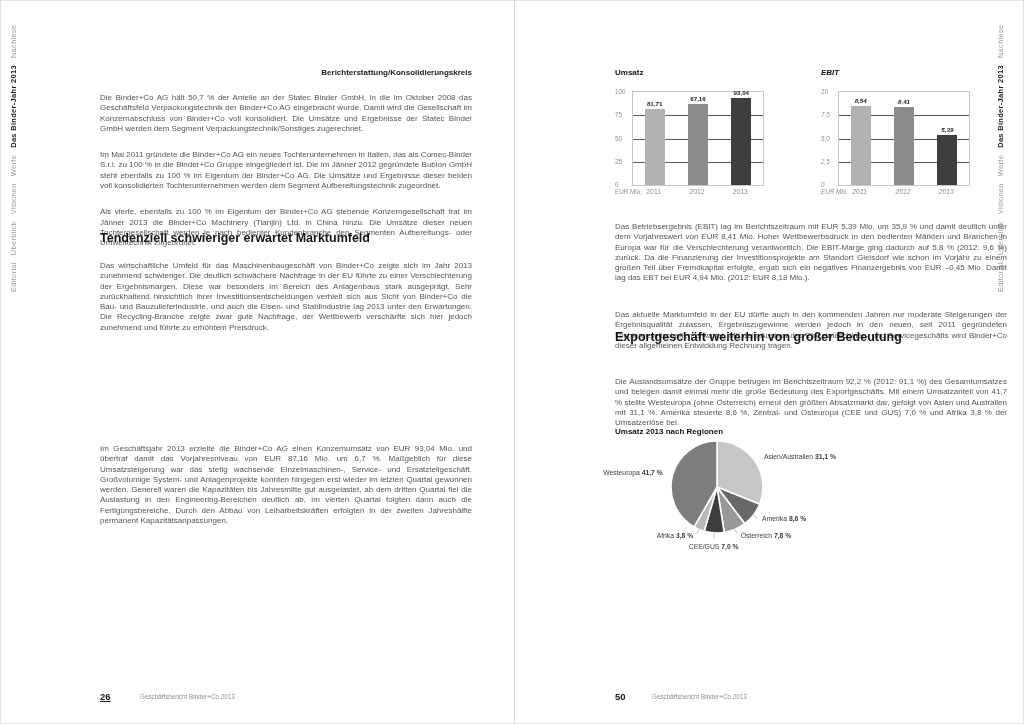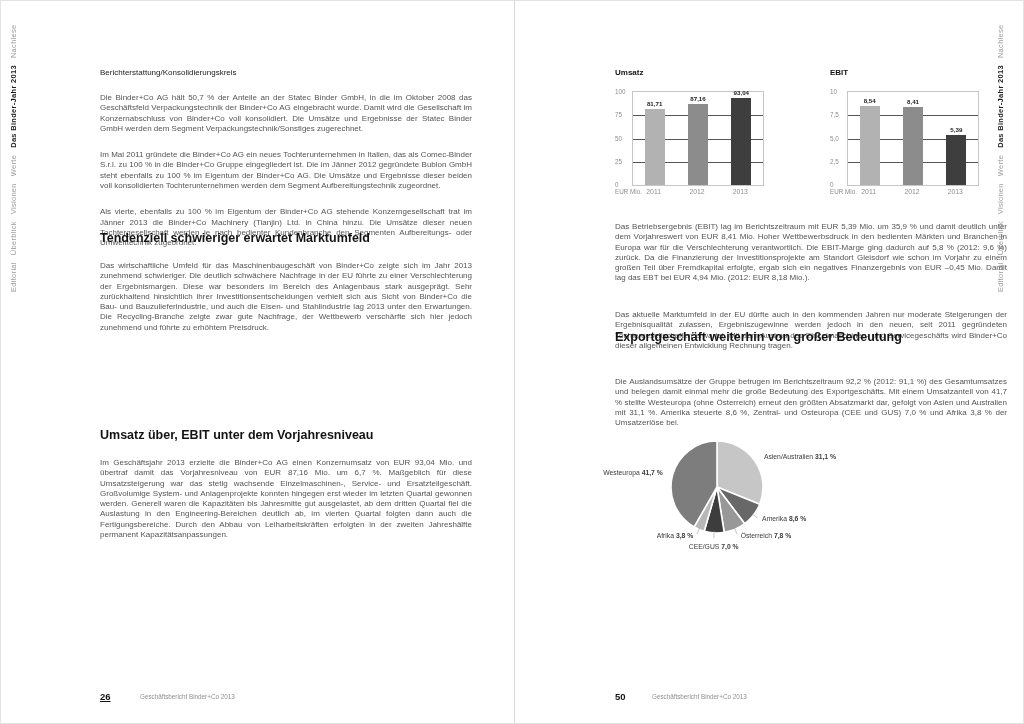--- a/index.html
+++ b/index.html
@@ -18,21 +18,21 @@
   .vnav-item{margin-right:7px;}
   .vnav-item.em{color:#1d1d1d;font-weight:bold;}
 
   
   .col{position:absolute;top:0;height:724px;}
   .col-left{left:100px;width:372px;}
   .col-right{left:615px;width:392px;}
   .block{position:absolute;left:0;width:100%;}
 
   p.body{font-size:8px;line-height:10.3px;text-align:justify;color:#555;margin:16px 0 8px 0;}
-  .kicker{font-size:8px;font-weight:normal;color:#1a1a1a;margin:0 0 2px 0;}
+  .kicker{font-size:8px;font-weight:bold;color:#1a1a1a;margin:0 0 2px 0;text-align:right;}
   h2.sec{font-size:12.5px;font-weight:bold;color:#141414;margin:0 0 12px 0;}
   h1.big{font-size:33px;font-weight:400;color:#2e2e2e;margin:0;letter-spacing:-.5px;}
   .chart-heading{font-size:8px;font-weight:bold;color:#121212;margin:0;}
 
   
   .barchart{position:absolute;width:170px;}
   .chart-body{position:relative;margin-top:14px;height:118px;}
   .yticks{position:absolute;left:0;top:0;width:15px;height:93px;}
   .ytick{position:absolute;left:0;font-size:6.3px;color:#8d8d8d;}
   .frame{position:absolute;left:17px;top:0;width:130px;height:93px;border:1px solid #c6c6c6;background:#fff;}
@@ -67,21 +67,20 @@
       <div class="kicker">Berichterstattung/Konsolidierungskreis</div>
       <p class="body">Die Binder+Co AG hält 50,7 % der Anteile an der Statec Binder GmbH, in die im Oktober 2008 das Geschäftsfeld Verpackungstechnik der Binder+Co AG eingebracht wurde. Damit wird die Gesellschaft im Konzernabschluss von Binder+Co voll konsolidiert. Die Umsätze und Ergebnisse der Statec Binder GmbH werden dem Segment Verpackungstechnik/Sonstiges zugerechnet.</p>
       <p class="body">Im Mai 2011 gründete die Binder+Co AG ein neues Tochterunternehmen in Italien, das als Comec-Binder S.r.l. zu 100 % in die Binder+Co Gruppe eingegliedert ist. Die im Jänner 2012 gegründete Bublon GmbH steht ebenfalls zu 100 % im Eigentum der Binder+Co AG. Die Umsätze und Ergebnisse dieser beiden voll konsolidierten Tochterunternehmen werden dem Segment Aufbereitungstechnik zugeordnet.</p>
       <p class="body">Als vierte, ebenfalls zu 100 % im Eigentum der Binder+Co AG stehende Konzerngesellschaft trat im Jänner 2013 die Binder+Co Machinery (Tianjin) Ltd. in China hinzu. Die Umsätze dieser neuen Tochtergesellschaft werden je nach bedienter Kundenbranche den Segmenten Aufbereitungs- oder Umwelttechnik zugeordnet.</p>
     </div>
     <div class="block" style="top:231px;">
       <h2 class="sec">Tendenziell schwieriger erwartet Marktumfeld</h2>
       <p class="body">Das wirtschaftliche Umfeld für das Maschinenbaugeschäft von Binder+Co zeigte sich im Jahr 2013 zunehmend schwieriger. Die deutlich schwächere Nachfrage in der EU führte zu einer Verschlechterung der Ergebnismargen. Diese war besonders im Bereich des Anlagenbaus stark ausgeprägt. Sehr zurückhaltend hinsichtlich ihrer Investitionsentscheidungen verhielt sich aus Sicht von Binder+Co die Bau- und Bauzulieferindustrie, und auch die Eisen- und Stahlindustrie lag 2013 unter den Erwartungen. Die Recycling-Branche zeigte zwar gute Nachfrage, der Wettbewerb verschärfte sich hier jedoch zunehmend und führte zu erhöhtem Preisdruck.</p>
     </div>
     <div class="block" style="top:428px;">
-      <h2 class="sec" style="margin-bottom:14px;">Umsatz über, EBIT unter dem Vorjahresniveau</h2>
       <p class="body">Im Geschäftsjahr 2013 erzielte die Binder+Co AG einen Konzernumsatz von EUR 93,04 Mio. und übertraf damit das Vorjahresniveau von EUR 87,16 Mio. um 6,7 %. Maßgeblich für diese Umsatzsteigerung war das stetig wachsende Einzelmaschinen-, Service- und Ersatzteilgeschäft. Großvolumige System- und Anlagenprojekte konnten hingegen erst wieder im letzten Quartal gewonnen werden. Generell waren die Kapazitäten bis Jahresmitte gut ausgelastet, ab dem dritten Quartal fiel die Auslastung in den Engineering-Bereichen deutlich ab, im vierten Quartal folgten dann auch die Fertigungsbereiche. Durch den Abbau von Leiharbeitskräften erfolgten in der zweiten Jahreshälfte permanent Kapazitätsanpassungen.</p>
     </div>
   </div>
 
   <div class="col col-right">
 
     <div class="barchart" style="left:0;top:68px;">
       <div class="chart-heading">Umsatz</div>
       <div class="chart-body">
         <div class="yticks">
@@ -104,21 +103,21 @@
           </div>
         <div class="xticks">
             <div class="xtick" style="left: calc(16.6667% - 20px);">2011</div>
             <div class="xtick" style="left: calc(50% - 20px);">2012</div>
             <div class="xtick" style="left: calc(83.3333% - 20px);">2013</div>
           </div>
         <div class="unit-label">EUR Mio.</div>
       </div>
     </div>
 
-    <div class="barchart" style="left:215px;top:68px;">
+    <div class="barchart" style="left:206px;top:68px;font-style:italic;">
       <div class="chart-heading">EBIT</div>
       <div class="chart-body">
         <div class="yticks">
             <div class="ytick" style="top: calc(0% - 3px);">10</div>
             <div class="ytick" style="top: calc(25% - 3px);">7,5</div>
             <div class="ytick" style="top: calc(50% - 3px);">5,0</div>
             <div class="ytick" style="top: calc(75% - 3px);">2,5</div>
             <div class="ytick" style="top: calc(100% - 3px);">0</div>
           </div>
         <div class="frame">
@@ -146,20 +145,23 @@
     </div>
     <div class="block" style="top:294px;">
       <p class="body">Das aktuelle Marktumfeld in der EU dürfte auch in den kommenden Jahren nur moderate Steigerungen der Ergebnisqualität zulassen, Ergebniszugewinne werden jedoch in den neuen, seit 2011 gegründeten Tochtergesellschaften erwartet. Mit dem Ausbau des Einzelmaschinen- und Servicegeschäfts wird Binder+Co dieser allgemeinen Entwicklung Rechnung tragen.</p>
     </div>
     <div class="block" style="top:330px;">
       <h2 class="sec">Exportgeschäft weiterhin von großer Bedeutung</h2>
     </div>
     <div class="block" style="top:361px;">
       <p class="body">Die Auslandsumsätze der Gruppe betrugen im Berichtszeitraum 92,2 % (2012: 91,1 %) des Gesamtumsatzes und belegen damit einmal mehr die große Bedeutung des Exportgeschäfts. Mit einem Umsatzanteil von 41,7 % stellte Westeuropa (ohne Österreich) erneut den größten Absatzmarkt dar, gefolgt von Asien und Australien mit 31,1 %. Amerika steuerte 8,6 %, Zentral- und Osteuropa (CEE und GUS) 7,0 % und Afrika 3,8 % der Umsatzerlöse bei.</p>
     </div>
+    <div class="block" style="top:427px;">
+      <div class="chart-heading">Umsatz 2013 nach Regionen</div>
+    </div>
     <div class="pie-wrap" style="top:438px;">
       <svg width="392" height="150" viewBox="0 0 392 150">
           <path d="M 102 49 L 102.0 3.0 A 46 46 0 0 1 144.7 66.2 Z" fill="#c6c6c6" stroke="#ffffff" stroke-width="1.6"></path>
           <text x="148.9" y="21.3" text-anchor="start" class="pie-label"><tspan>Asien/Australien </tspan><tspan font-weight="bold">31,1 %</tspan></text>
           <path d="M 102 49 L 144.7 66.2 A 46 46 0 0 1 129.7 85.7 Z" fill="#686868" stroke="#ffffff" stroke-width="1.6"></path>
           <line x1="136.9" y1="75.7" x2="142.5" y2="80.0" stroke="#9a9a9a" stroke-width="0.6"></line>
           <text x="147.1" y="83.2" text-anchor="start" class="pie-label"><tspan>Amerika </tspan><tspan font-weight="bold">8,6 %</tspan></text>
           <path d="M 102 49 L 129.7 85.7 A 46 46 0 0 1 109.2 94.4 Z" fill="#989898" stroke="#ffffff" stroke-width="1.6"></path>
           <line x1="119.2" y1="89.5" x2="122.0" y2="95.9" stroke="#9a9a9a" stroke-width="0.6"></line>
           <text x="125.7" y="99.8" text-anchor="start" class="pie-label"><tspan>Österreich </tspan><tspan font-weight="bold">7,8 %</tspan></text>

